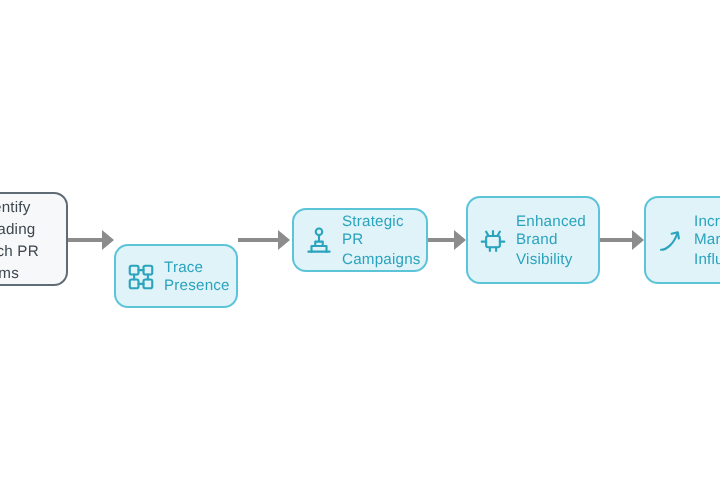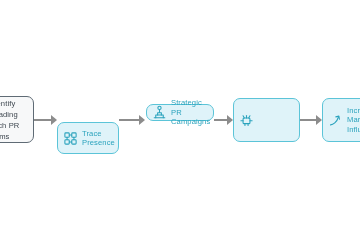--- a/index.html
+++ b/index.html
@@ -74,21 +74,21 @@
   }
   .node.start .node-label {
     color: #3e4750;
     font-size: 7.6px;
     line-height: 11px;
   }
 
   
   #node-0 { left: -16px;  top: 96px;  width: 50px;  height: 47px; }
   #node-1 { left: 57px;   top: 104px; width: 62px;  height: 32px; margin-top: 18px; }
-  #node-2 { left: 146px;  top: 104px; width: 68px;  height: 17px; }
+  #node-2 { left: 146px;  top: 104px; width: 68px;  height: 32px; }
   #node-3 { left: 233px;  top: 98px;  width: 67px;  height: 44px; }
   #node-4 { left: 322px;  top: 98px;  width: 58px;  height: 44px; }
 
   
   #conn-0 { left: 34px;  width: 19px; }
   #conn-1 { left: 119px; width: 22px; }
   #conn-2 { left: 214px; width: 15px; }
   #conn-3 { left: 300px; width: 18px; }
 
   #arrow-0 { left: 51px; }
@@ -157,20 +157,23 @@
         <rect x="6.5" y="8" width="11" height="9" rx="1.6"></rect>
         <path d="M6.5 12.5 L3 12.5"></path>
         <path d="M17.5 12.5 L21 12.5"></path>
         <path d="M8.5 8 L6.5 4.5"></path>
         <path d="M15.5 8 L17.5 4.5"></path>
         <path d="M12 8 L12 4"></path>
         <path d="M9.5 17 L9.5 20"></path>
         <path d="M14.5 17 L14.5 20"></path>
       </svg>
     </span>
+    <span class="node-label">Enhanced
+Brand
+Visibility</span>
   </div>
 
   <div class="node step" id="node-4">
     <span class="node-icon">
       <svg viewBox="0 0 24 24" width="15" height="15" fill="none" stroke="#2ba3bd" stroke-width="1.7" stroke-linecap="round" stroke-linejoin="round">
         <path d="M4 19 C 8 19, 14 15, 17 6"></path>
         <path d="M12.5 6.2 L17.4 5 L18.3 10"></path>
       </svg>
     </span>
     <span class="node-label">Increa

